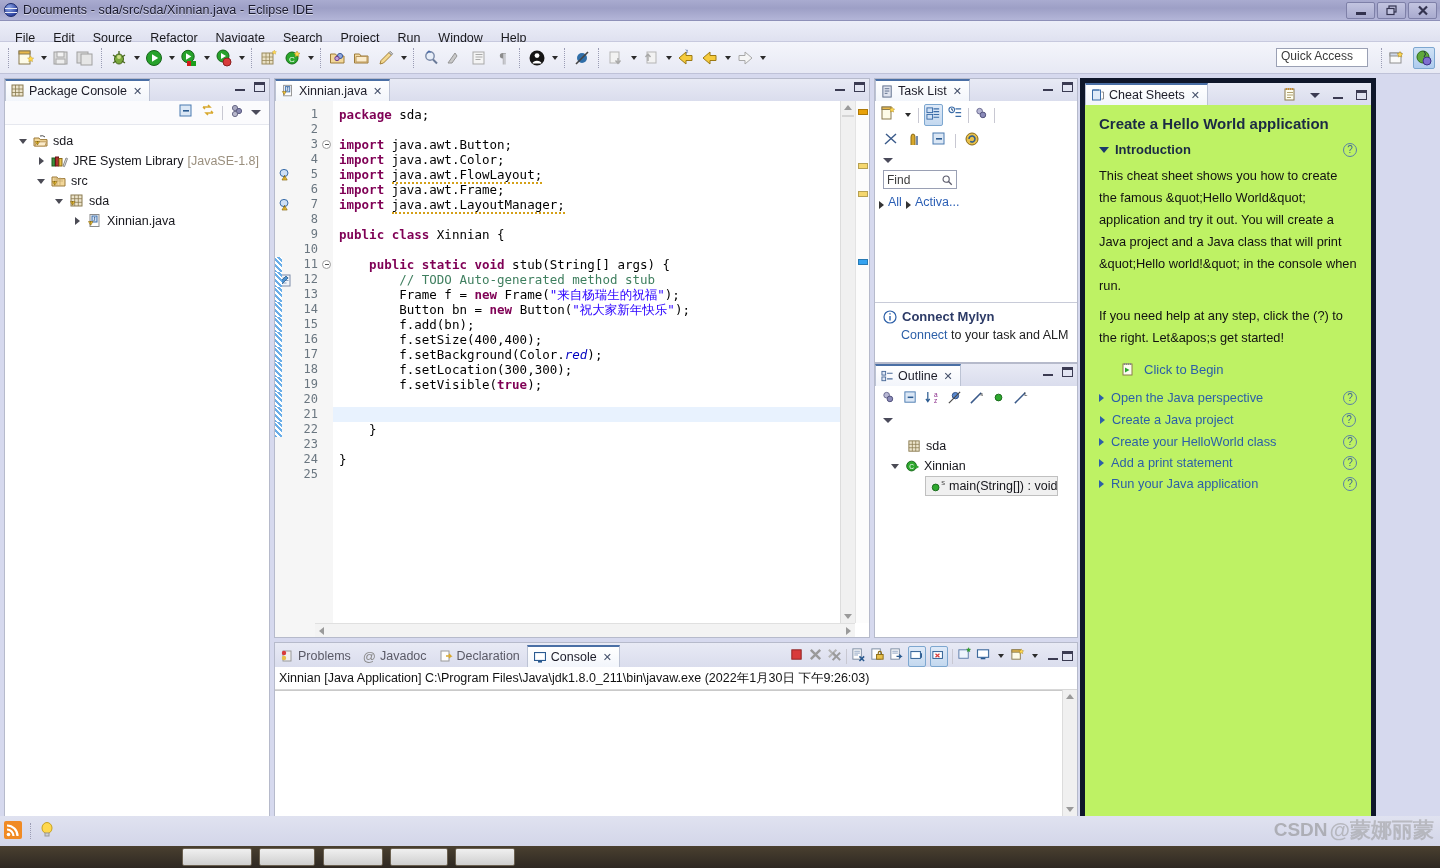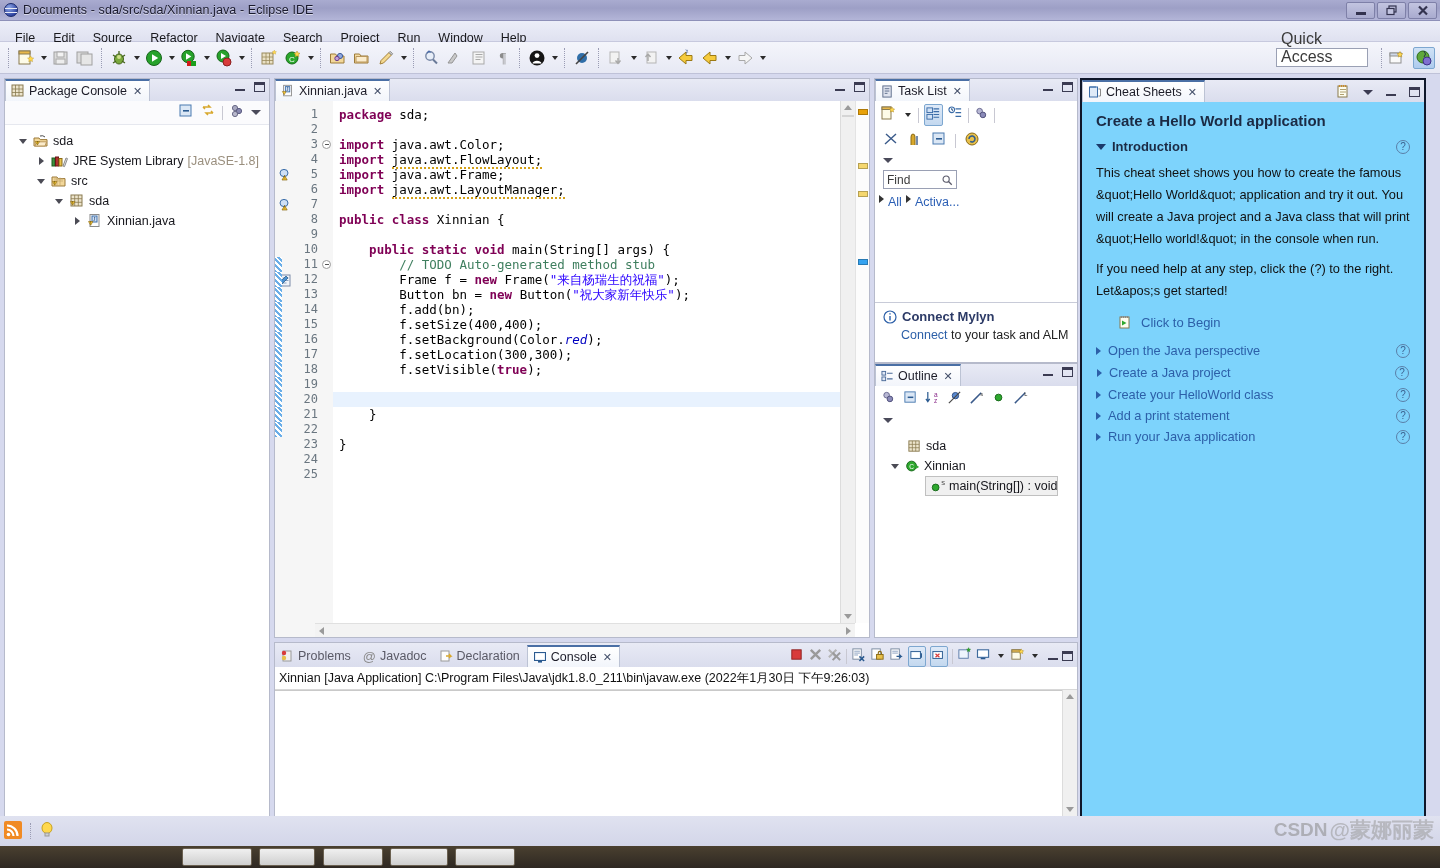--- a/index.html
+++ b/index.html
@@ -71,21 +71,21 @@
             position: relative; }
   .tb-arrow { width: 11px; height: 22px; display: flex; align-items: center; justify-content: center; }
   .tb-arrow i {
     width: 0; height: 0; border-left: 3.5px solid transparent; border-right: 3.5px solid transparent;
     border-top: 4px solid #2b2b2b; display: block;
   }
   .ico { width: 18px; height: 18px; display: block; }
   .quick-access {
     position: absolute; right: 72px; top: 6px;
     width: 92px; height: 19px; background: #fff; border: 1px solid #9aa0b4;
-    font-size: 16px; color: #3a3a3a; display: flex; align-items: flex-end; padding-left: 4px;
+    font-size: 12px; color: #3a3a3a; display: flex; align-items: flex-start; padding-left: 4px;
   }
   .persp-sep { position: absolute; right: 58px; top: 6px; height: 20px; border-left: 1px dotted #9a9cb4; }
   .persp-btn { position: absolute; top: 5px; width: 22px; height: 22px;
                display:flex; align-items:center; justify-content:center; }
   .persp-btn.active { background: linear-gradient(to bottom,#cfe2f6,#aecbee); border:1px solid #7da7d0; border-radius:2px;}
 
   
   .panel { position: absolute; background: #ffffff; }
   .tabstrip {
     height: 22px; background: linear-gradient(to bottom,#e8eaf5,#dadded);
@@ -150,36 +150,36 @@
              border-top: 1px solid #e0e0e0; }
 
   
   #tasklist { left: 874px; top: 78px; width: 204px; height: 285px;
               border: 1px solid #b6bacb; background: #fff; }
   .tl-tools { display: flex; align-items: center; gap: 5px; padding: 3px 5px; }
   .tl-row2 { display: flex; align-items: center; gap: 8px; padding: 2px 8px; }
   .find-box { width: 74px; height: 19px; border: 1px solid #9aa0b4; background: #fff;
               display: flex; align-items: center; justify-content: space-between;
               padding: 0 3px; font-size: 12px; color: #3c3c3c; margin: 4px 0 0 8px; }
-  .filter-row { display: flex; align-items: flex-start; gap: 4px; padding: 6px 12px 0 4px; font-size: 12.5px; }
+  .filter-row { display: flex; align-items: flex-end; gap: 4px; padding: 6px 12px 0 4px; font-size: 12.5px; }
   .flink { color: #2b5fb5; }
   .tri-s { width:0;height:0;border-top:4px solid transparent;border-bottom:4px solid transparent;border-left:5px solid #333;}
   .mylyn-box { position: absolute; left: 0; right: 0; bottom: 0; height: 60px;
                border-top: 1px solid #c8cbd8; background: #fff; padding: 6px 8px; }
   .mylyn-title { font-size: 13px; font-weight: bold; color: #2c3a66; display:flex; align-items:center; gap:5px;}
   .mylyn-sub { font-size: 12.5px; color: #222; margin-top: 4px; margin-left: 18px; white-space: nowrap; }
 
   
   #outline { left: 874px; top: 363px; width: 204px; height: 275px;
              border: 1px solid #b6bacb; background: #fff; }
   .ol-tools { display: flex; align-items: center; gap: 7px; padding: 4px 6px; }
 
   
-  #cheatsheets { left: 1080px; top: 78px; width: 346px; height: 754px;
-                 border: 2px solid #0f172a; background: #7dd3fc; }
+  #cheatsheets { left: 1080px; top: 78px; width: 296px; height: 754px;
+                 border: 5px solid #0f172a; background: #bef264; }
   .cs-body { padding: 10px 14px; }
   .cs-title { font-size: 15px; font-weight: bold; color: #1b2a44; margin-bottom: 10px; }
   .cs-section { font-size: 13px; font-weight: bold; color: #1b2a44; display: flex; align-items: center; gap: 6px; }
   .cs-para { font-size: 12.8px; color: #111; line-height: 22px; margin-top: 8px; }
   .cs-begin { display: flex; align-items: center; gap: 7px; margin: 12px 0 10px 22px; color: #2c5fa8; font-size: 13px; }
   .cs-item { display: flex; align-items: center; gap: 7px; height: 21px; color: #2c5fa8; font-size: 12.8px; }
   .help-q { width: 14px; height: 14px; border: 1px solid #5a7fa8; border-radius: 50%;
             color: #3b6391; font-size: 10px; display: flex; align-items: center; justify-content: center;}
   .cs-item-row { display: flex; align-items: center; justify-content: space-between; }
   .help-btn-bg { background: #e8f0fa; padding: 1px; }
@@ -652,28 +652,29 @@
           <div style="position: absolute; left: 1px; top: 39px; width: 9px; height: 9px; border: 1px solid rgb(154, 154, 154); border-radius: 50%; background: rgb(255, 255, 255);">
             <div style="position: absolute; left: 1.5px; top: 3px; width: 4px; height: 1px; background: rgb(85, 85, 85);"></div>
           </div>
           <div style="position: absolute; left: 1px; top: 159px; width: 9px; height: 9px; border: 1px solid rgb(154, 154, 154); border-radius: 50%; background: rgb(255, 255, 255);">
             <div style="position: absolute; left: 1.5px; top: 3px; width: 4px; height: 1px; background: rgb(85, 85, 85);"></div>
           </div>
         </div>
       <div class="code-area" id="code-area" style="padding-top: 6px;">
           <div class="cl"><span class="kw">package </span><span>sda;</span></div>
           <div class="cl">&nbsp;</div>
+          <div class="cl"><span class="kw">import </span><span>java.awt.Button;</span></div>
           <div class="cl"><span class="kw">import </span><span>java.awt.Color;</span></div>
           <div class="cl"><span class="kw">import </span><span class="squig">java.awt.FlowLayout;</span></div>
           <div class="cl"><span class="kw">import </span><span>java.awt.Frame;</span></div>
           <div class="cl"><span class="kw">import </span><span class="squig">java.awt.LayoutManager;</span></div>
           <div class="cl">&nbsp;</div>
           <div class="cl"><span class="kw">public class </span><span>Xinnian {</span></div>
           <div class="cl">&nbsp;</div>
-          <div class="cl"><span>    </span><span class="kw">public static void </span><span>main(String[] args) {</span></div>
+          <div class="cl"><span>    </span><span class="kw">public static void </span><span>stub(String[] args) {</span></div>
           <div class="cl"><span class="cmt">        // TODO Auto-generated method stub</span></div>
           <div class="cl"><span>        Frame f = </span><span class="kw">new </span><span>Frame(</span><span class="str">"来自杨瑞生的祝福"</span><span>);</span></div>
           <div class="cl"><span>        Button bn = </span><span class="kw">new </span><span>Button(</span><span class="str">"祝大家新年快乐"</span><span>);</span></div>
           <div class="cl"><span>        f.add(bn);</span></div>
           <div class="cl"><span>        f.setSize(400,400);</span></div>
           <div class="cl"><span>        f.setBackground(Color.</span><span class="fld">red</span><span>);</span></div>
           <div class="cl"><span>        f.setLocation(300,300);</span></div>
           <div class="cl"><span>        f.setVisible(</span><span class="kw">true</span><span>);</span></div>
           <div class="cl">&nbsp;</div>
           <div class="cl cur-line">&nbsp;</div>

